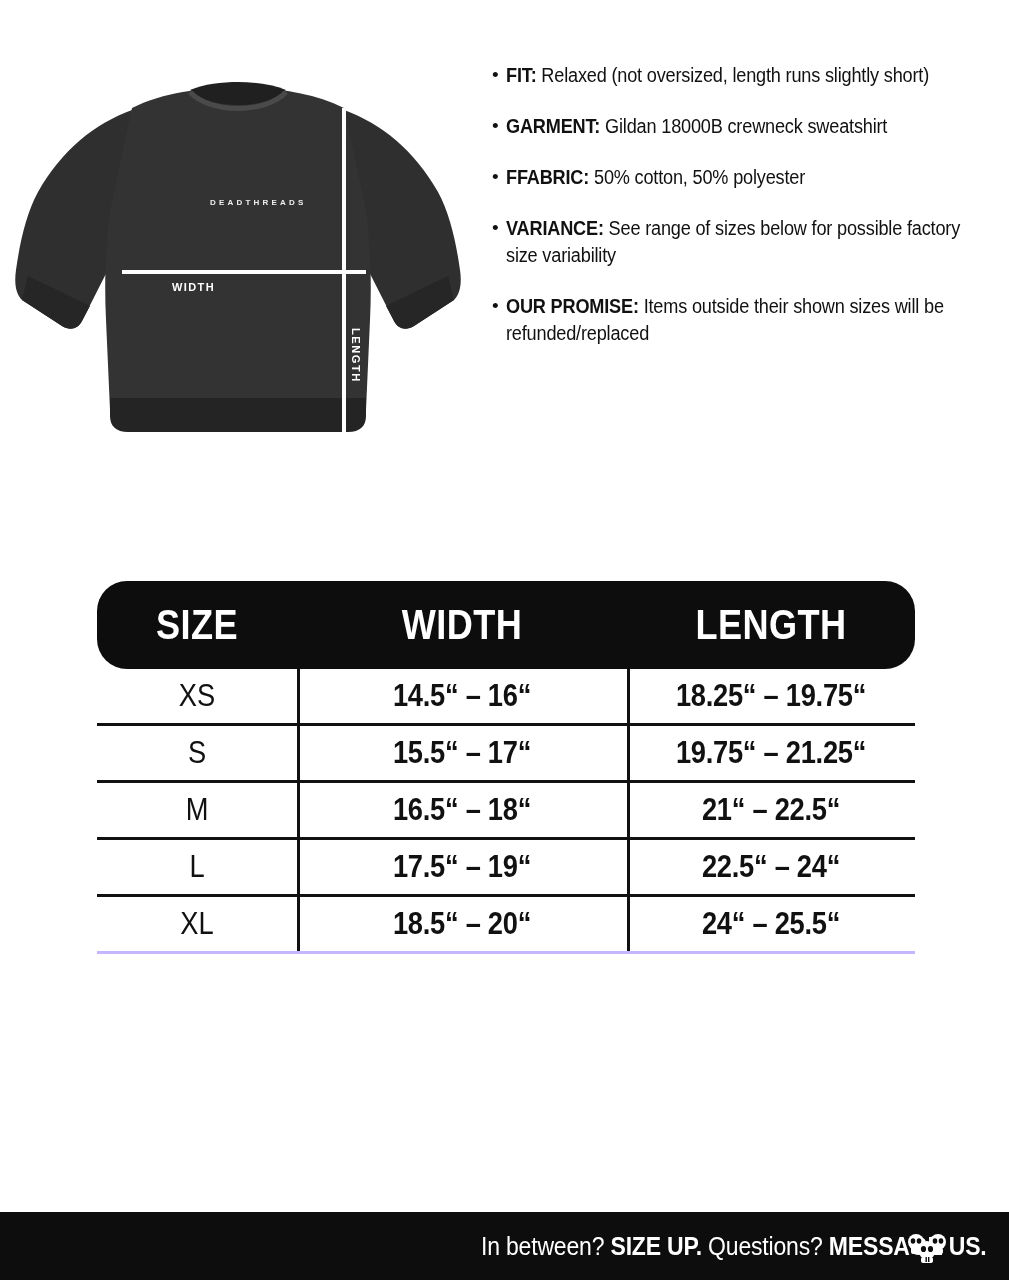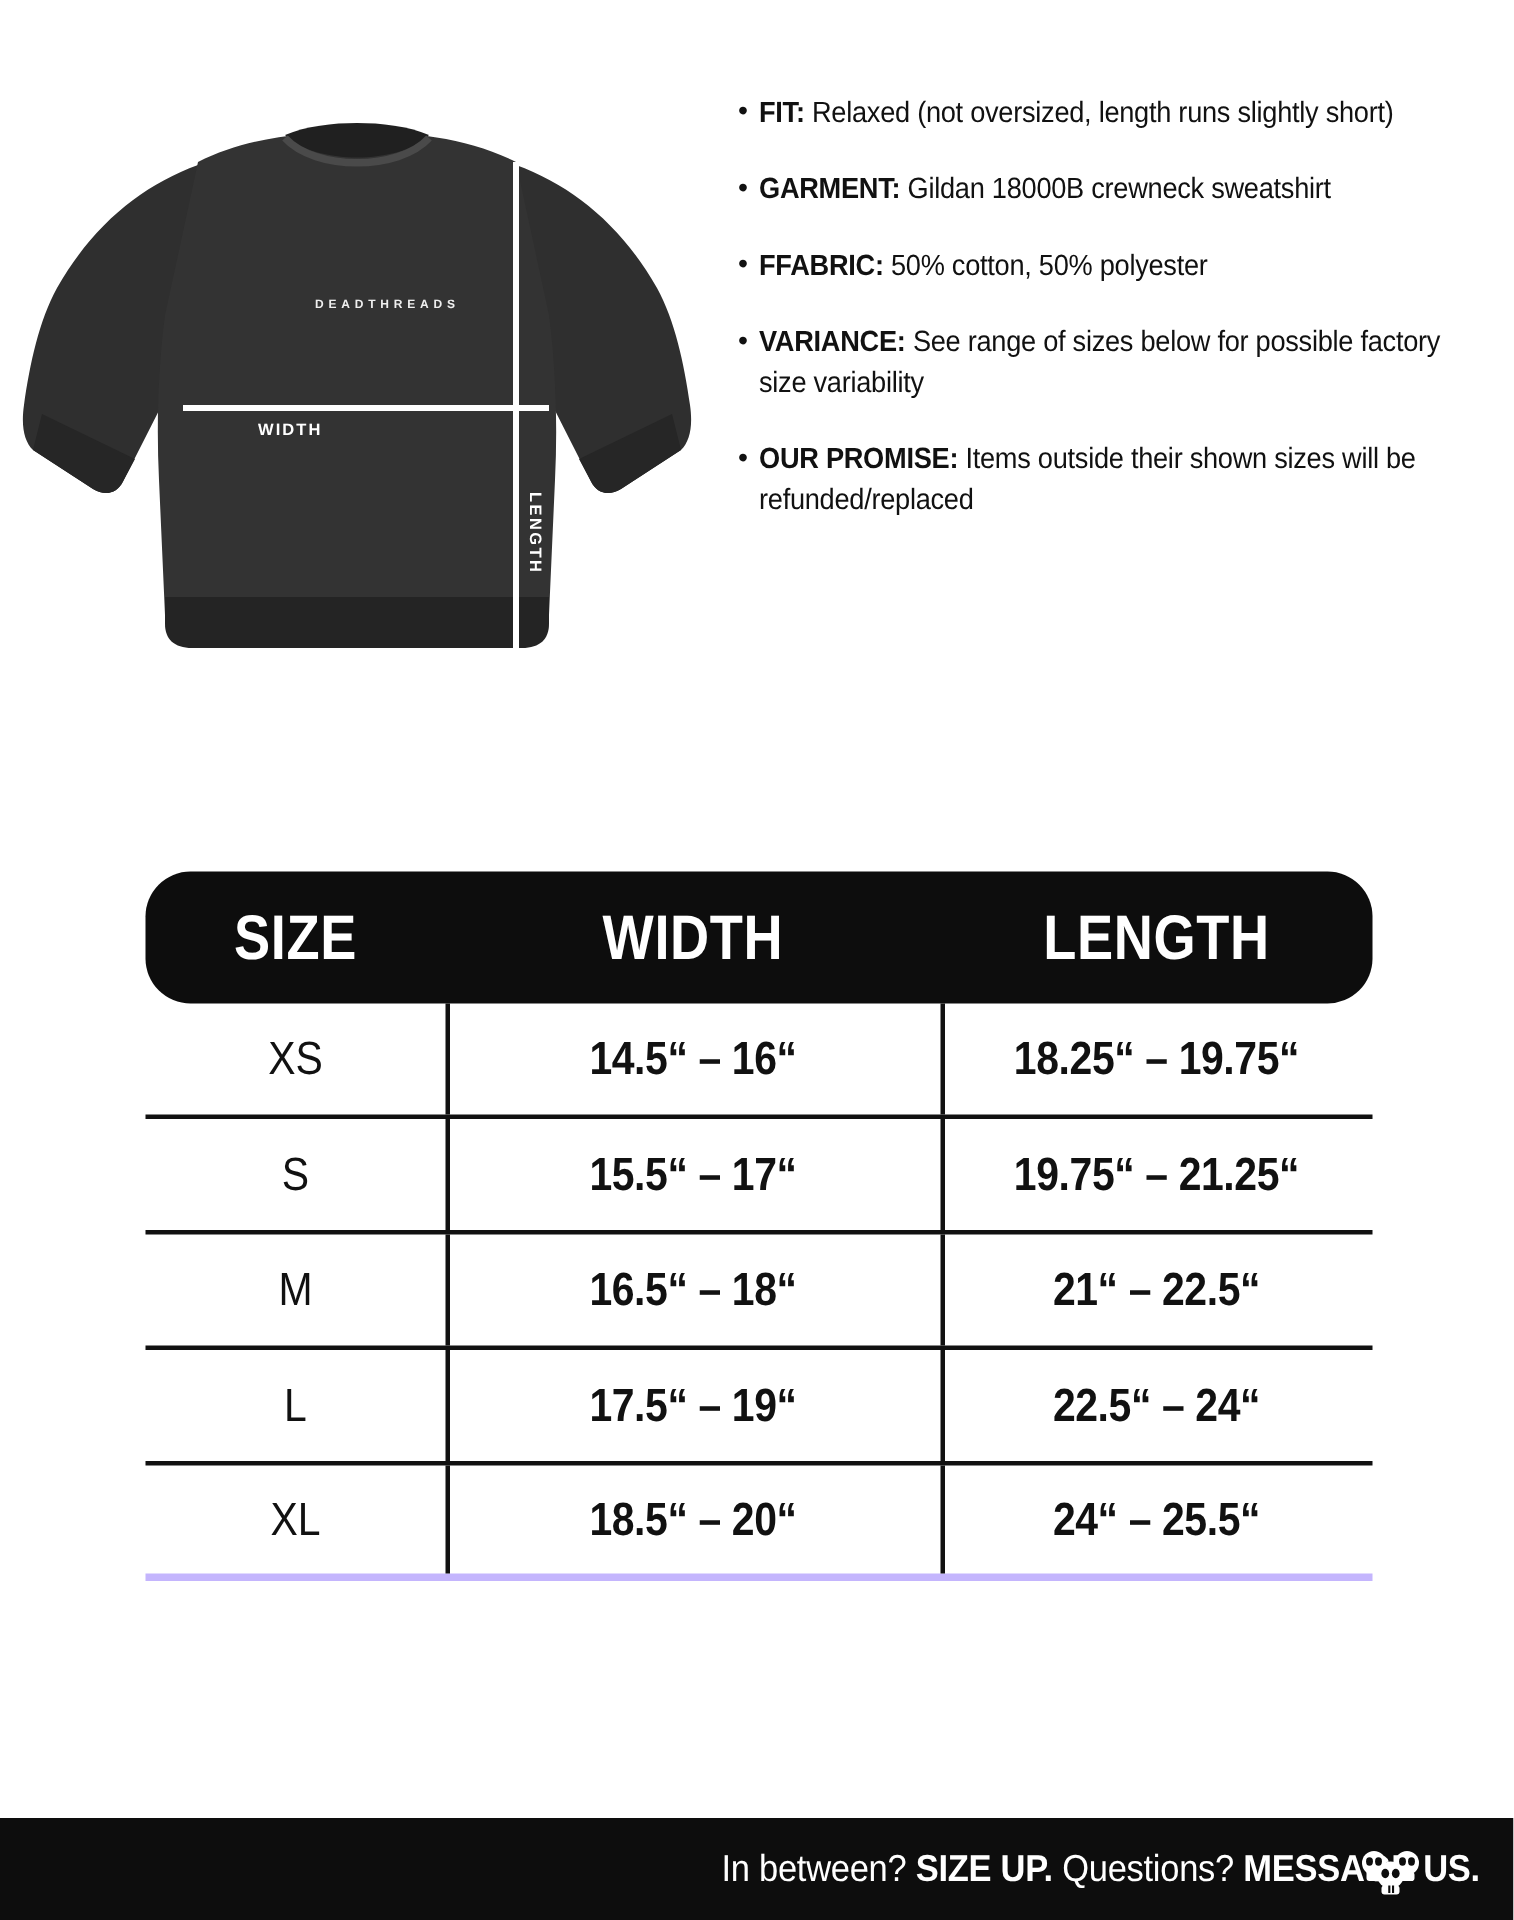--- a/index.html
+++ b/index.html
@@ -112,26 +112,26 @@
     font-size: 42px;
     letter-spacing: 0.5px;
     transform: scaleX(0.86);
   }
   .col-size { width: 200px; }
   .col-width { width: 330px; }
   .col-length { width: 288px; }
 
   .table-row {
     display: flex;
-    height: 77px;
+    height: 57px;
     align-items: center;
     border-bottom: 3px solid #111111;
     position: relative;
   }
-  .table-row:last-child { border-bottom: 5px solid #c4b5fd; }
+  .table-row:last-child { border-bottom: 3px solid #c4b5fd; }
   .table-row .cell {
     text-align: center;
     font-family: "Liberation Sans", sans-serif;
     font-size: 30px;
     color: #111;
     transform: scaleX(0.88);
   }
   .table-row .cell.size-cell {
     font-weight: 400;
     font-size: 31px;

